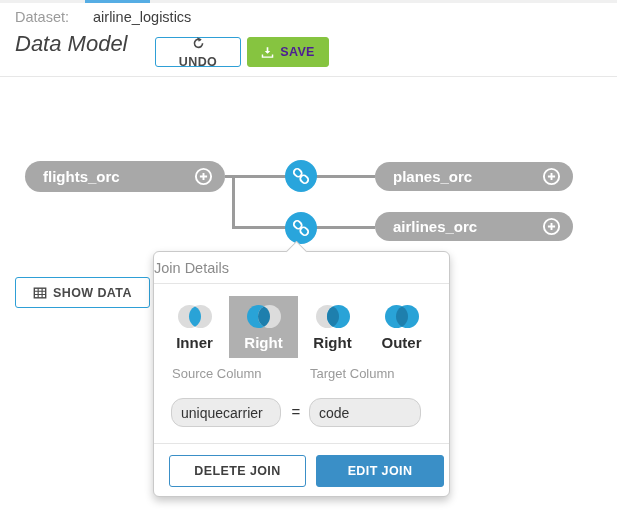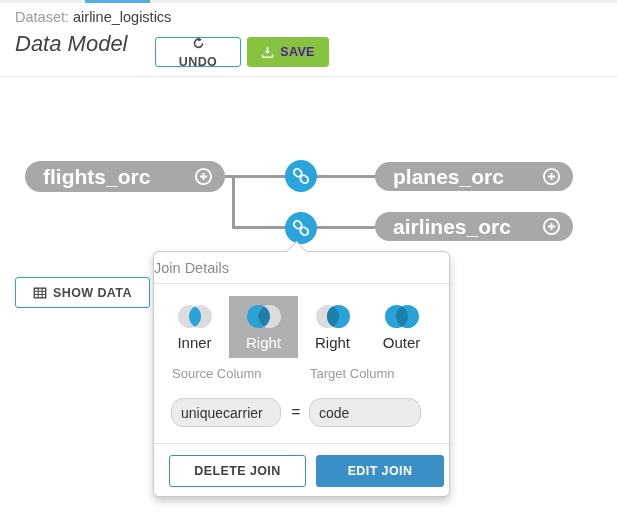--- a/index.html
+++ b/index.html
@@ -7,35 +7,35 @@
   body { font-family:"Liberation Sans", sans-serif; }
   .stage { position:relative; width:617px; height:512px; background:#fff; overflow:hidden; }
 
   
   .topstrip { position:absolute; left:0; top:0; width:617px; height:3px; background:#f0f0f0; }
   .tab-indicator { position:absolute; left:85px; top:0; width:65px; height:3px; background:#56ade4; }
 
   
   .dataset-line { position:absolute; left:15px; top:9px; font-size:14.5px; }
   .dataset-label { color:#9b9b9b; }
-  .dataset-name { color:#3e3e3e; }
+  .dataset-name { color:#3e3e3e;margin-left:20px; }
   .page-title { position:absolute; left:15px; top:31px; font-size:22px; color:#424242;font-style:italic; }
   .btn { display:inline-flex; align-items:center; justify-content:center; gap:6px;
          font-size:12.5px; font-weight:bold; letter-spacing:.4px; border-radius:3px;
          cursor:pointer; user-select:none; }
   .btn-undo { position:absolute; left:155px; top:37px; width:86px; height:30px;
               background:#fff; border:1px solid #2e9fd6; color:#4a4a4a;flex-direction:column; }
   .btn-save { position:absolute; left:247px; top:37px; width:82px; height:30px;
               background:#86c440; border:1px solid #86c440; color:#4c1d95; }
   .header-divider { position:absolute; left:0; top:76px; width:617px; height:1px; background:#e7e7e7; }
 
   
   .connector { position:absolute; background:#9b9b9b; }
   .node-pill { position:absolute; height:30px; background:#a8a8a8; border-radius:16px;
-               display:flex; align-items:center; color:#fff; font-size:21px; font-weight:bold;
+               display:flex; align-items:center; color:#fff; font-size:15px; font-weight:bold;
                padding:0 12px 0 18px; }
   .node-pill .pill-label { flex:1 1 auto; }
   .pill-plus { width:19px; height:19px; flex:0 0 auto; }
   .join-node { position:absolute; width:32px; height:32px; border-radius:50%;
                background:#29a5dc; display:flex; align-items:center; justify-content:center;
                cursor:pointer; z-index:3; }
 
   .btn-showdata { position:absolute; left:15px; top:277px; width:135px; height:31px;
                   background:#fff; border:1px solid #2e9fd6; color:#4a4a4a; }
 
@@ -43,21 +43,21 @@
   .popup { position:absolute; left:153px; top:251px; width:297px; height:246px;
            background:#fff; border:1px solid #c9c9c9; border-radius:6px;
            box-shadow:0 4px 9px rgba(0,0,0,.22); z-index:5; }
   .popup-caret { position:absolute; left:135px; top:-8px; width:15px; height:15px;
                  background:#fff; border-top:1px solid #c9c9c9; border-left:1px solid #c9c9c9;
                  transform:rotate(45deg); }
   .popup-header { height:32px; line-height:32px; font-size:14.5px;
                   color:#8a8a8a; border-bottom:1px solid #e5e5e5; }
   .join-options { position:absolute; left:6px; top:44px; display:flex; }
   .join-option { width:69px; height:62px; display:flex; flex-direction:column; align-items:center;
-                 justify-content:flex-start; padding-top:7px; cursor:pointer; }
+                 justify-content:flex-start; padding-top:7px; cursor:pointer;font-weight:bold; }
   .join-option .jo-label { font-size:15px; color:#2f2f2f; margin-top:4px; }
   .join-option.selected { background:#b0b0b0; }
   .join-option.selected .jo-label { color:#fff; }
 
   .col-label { position:absolute; font-size:13px; color:#9a9a9a; }
   .lbl-source { left:18px; top:114px; }
   .lbl-target { left:156px; top:114px; }
   .join-input { position:absolute; top:146px; height:29px; background:#ececec;
                 border:1px solid #cfcfcf; border-radius:12px; font-family:"Liberation Sans",sans-serif;
                 font-size:14px; color:#333; padding:0 9px; }

